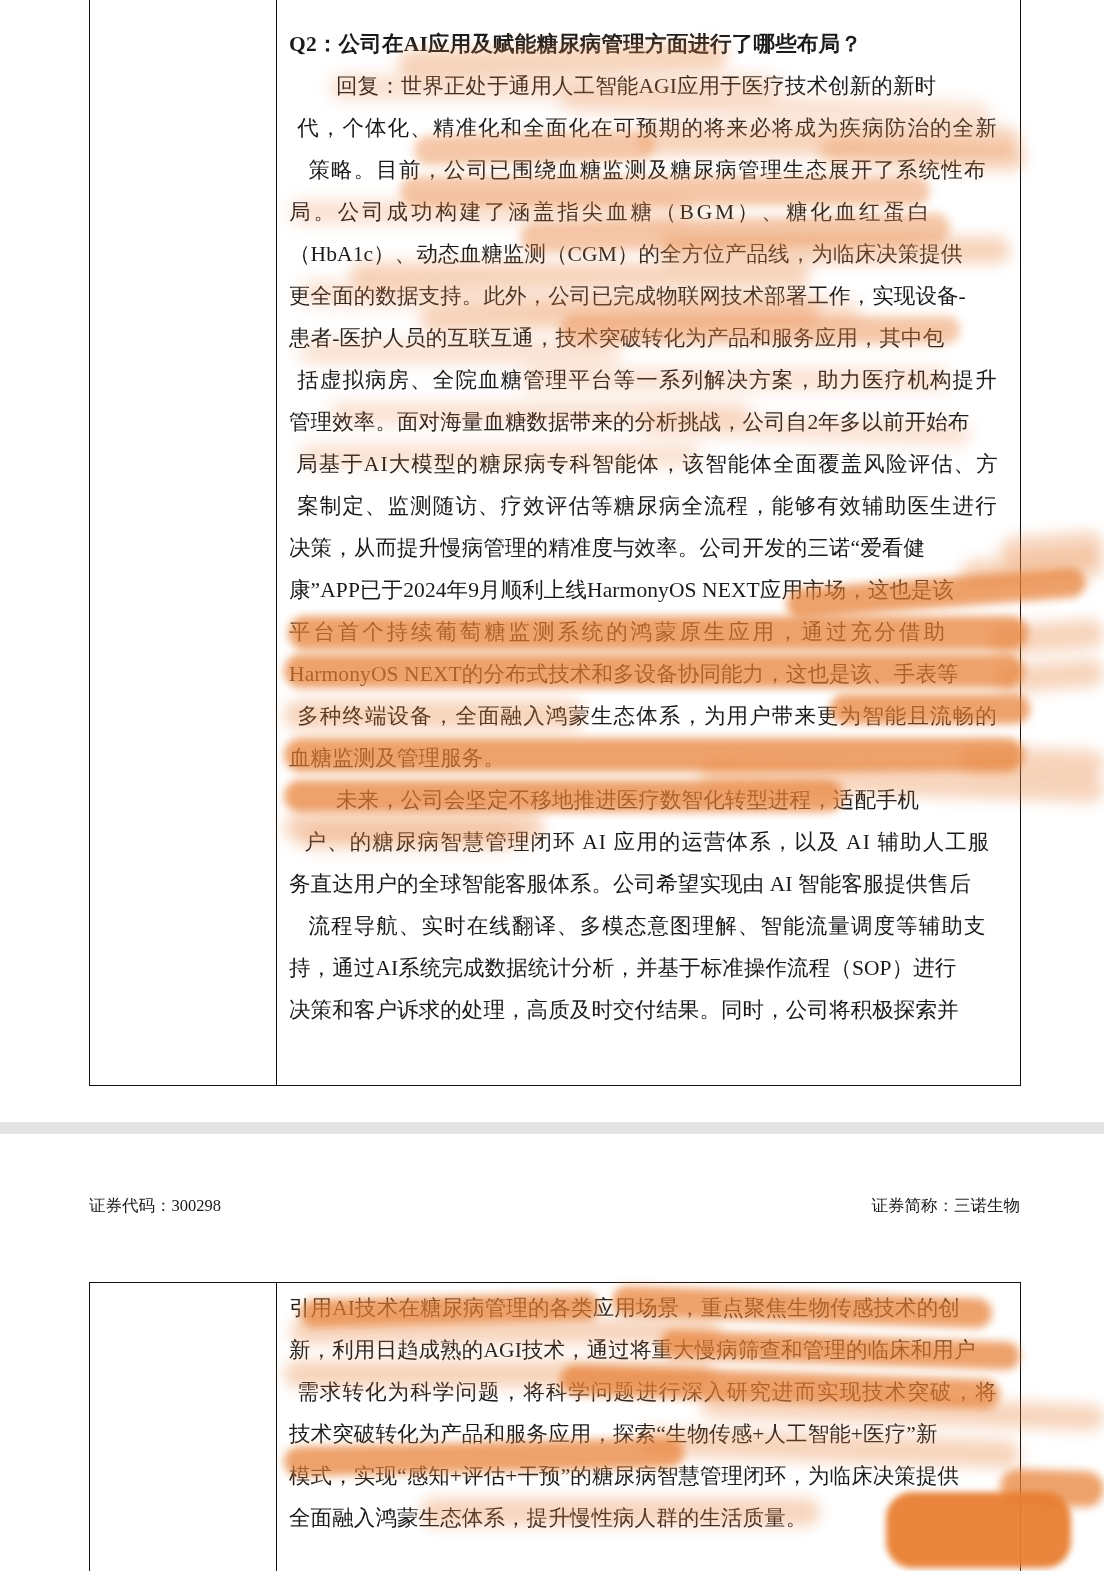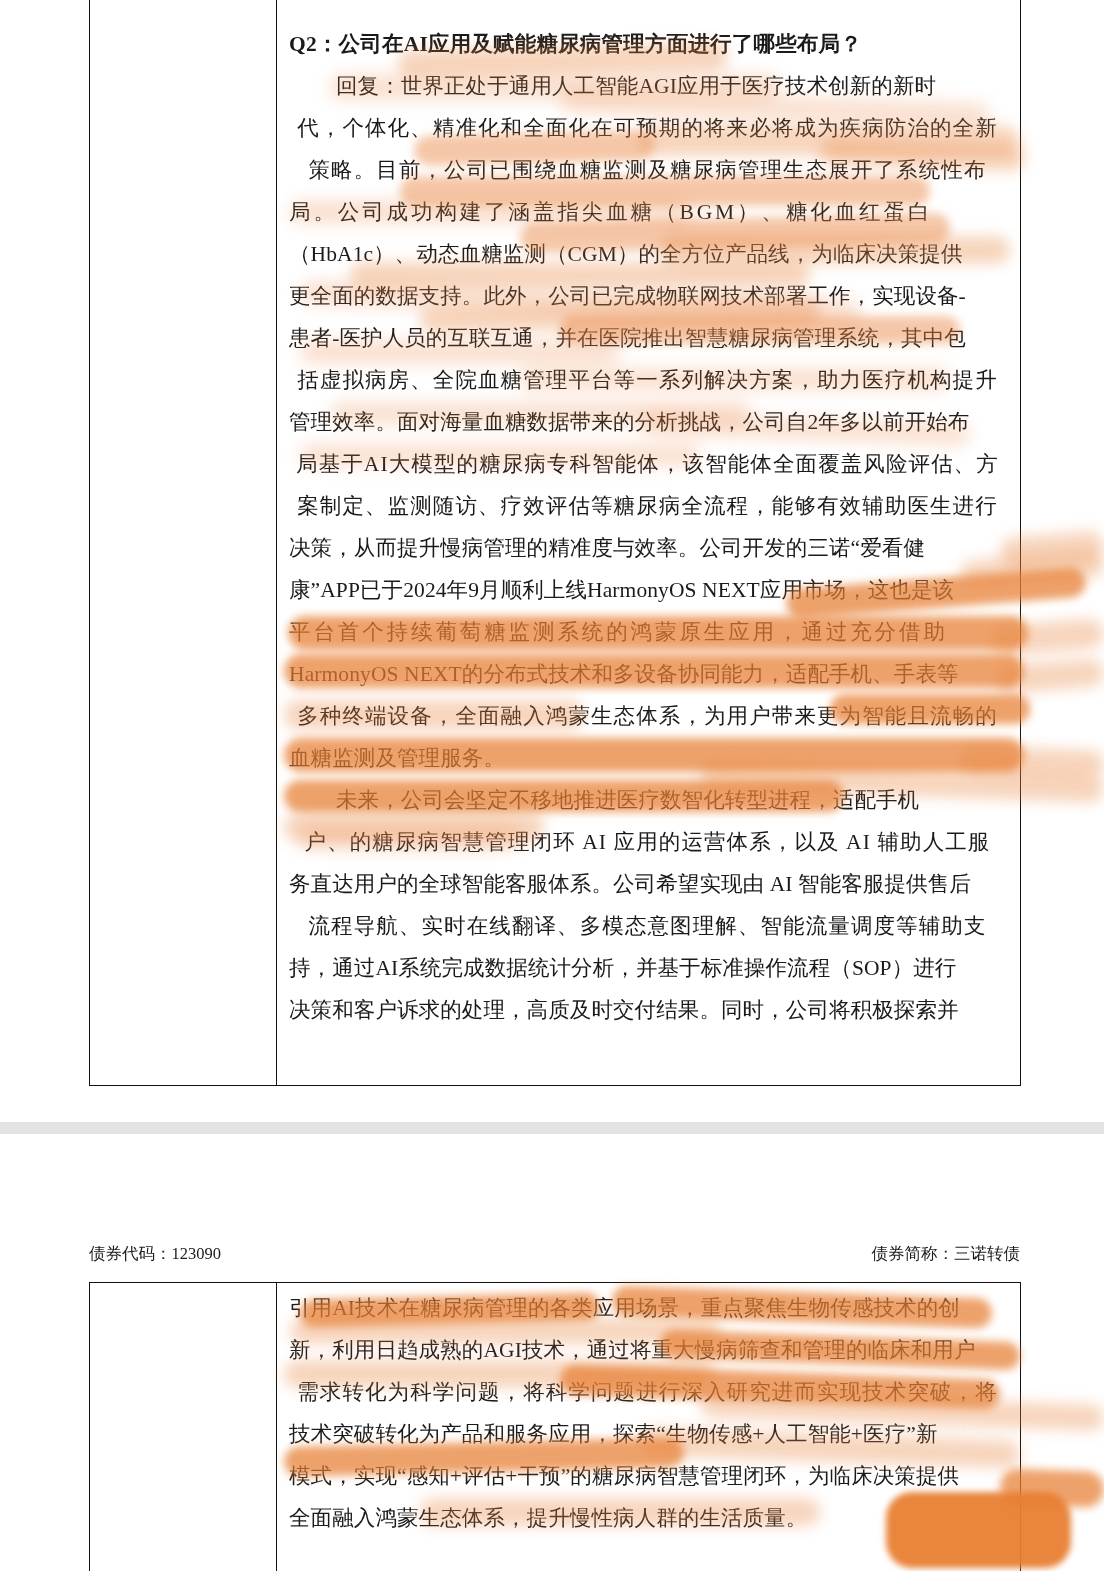--- a/index.html
+++ b/index.html
@@ -133,29 +133,29 @@
         <div class="cell-body">
 
           <div class="q-head">Q2：公司在AI应用及赋能糖尿病管理方面进行了哪些布局？</div>
 
           <div class="para-line indent">回复：世界正处于通用人工智能AGI应用于医疗技术创新的新时</div>
           <div class="para-line justify-mid">代，个体化、精准化和全面化在可预期的将来必将成为疾病防治的全新</div>
           <div class="para-line justify-mid">策略。目前，公司已围绕血糖监测及糖尿病管理生态展开了系统性布</div>
           <div class="para-line justify-wide">局。公司成功构建了涵盖指尖血糖（BGM）、糖化血红蛋白</div>
           <div class="para-line">（HbA1c）、动态血糖监测（CGM）的全方位产品线，为临床决策提供</div>
           <div class="para-line">更全面的数据支持。此外，公司已完成物联网技术部署工作，实现设备-</div>
-          <div class="para-line">患者-医护人员的互联互通，并在医院推出智慧糖尿病管理系统，其中包</div>
+          <div class="para-line">患者-医护人员的互联互通，技术突破转化为产品和服务应用，其中包</div>
           <div class="para-line justify-mid">括虚拟病房、全院血糖管理平台等一系列解决方案，助力医疗机构提升</div>
           <div class="para-line">管理效率。面对海量血糖数据带来的分析挑战，公司自2年多以前开始布</div>
           <div class="para-line justify-mid">局基于AI大模型的糖尿病专科智能体，该智能体全面覆盖风险评估、方</div>
           <div class="para-line justify-mid">案制定、监测随访、疗效评估等糖尿病全流程，能够有效辅助医生进行</div>
           <div class="para-line">决策，从而提升慢病管理的精准度与效率。公司开发的三诺“爱看健</div>
           <div class="para-line">康”APP已于2024年9月顺利上线HarmonyOS NEXT应用市场，这也是该</div>
           <div class="para-line justify-wide">平台首个持续葡萄糖监测系统的鸿蒙原生应用，通过充分借助</div>
-          <div class="para-line">HarmonyOS NEXT的分布式技术和多设备协同能力，适配手机、手表等</div>
+          <div class="para-line">HarmonyOS NEXT的分布式技术和多设备协同能力，这也是该、手表等</div>
           <div class="para-line justify-mid">多种终端设备，全面融入鸿蒙生态体系，为用户带来更为智能且流畅的</div>
           <div class="para-line">血糖监测及管理服务。</div>
 
           <div class="para-line indent">未来，公司会坚定不移地推进医疗数智化转型进程，适配手机</div>
           <div class="para-line justify-mid">户、的糖尿病智慧管理闭环 AI 应用的运营体系，以及 AI 辅助人工服</div>
           <div class="para-line">务直达用户的全球智能客服体系。公司希望实现由 AI 智能客服提供售后</div>
           <div class="para-line justify-mid">流程导航、实时在线翻译、多模态意图理解、智能流量调度等辅助支</div>
           <div class="para-line">持，通过AI系统完成数据统计分析，并基于标准操作流程（SOP）进行</div>
           <div class="para-line">决策和客户诉求的处理，高质及时交付结果。同时，公司将积极探索并</div>
 
@@ -164,25 +164,25 @@
     </tr>
   </tbody>
     </table>
 
 </div>
 
 <div id="page-break"></div>
 
 <div class="sheet" id="page-two">
 
-
-  <div class="code-row" id="code-row-2">
-    <span class="code-left"><span>债券代码：</span><span>123090</span></span>
-    <span class="code-right"><span>债券简称：</span><span>三诺转债</span></span>
+  <div class="code-row" id="code-row-1">
+    <span class="code-left"><span>证券代码：</span><span>300298</span></span>
+    <span class="code-right"><span>证券简称：</span><span>三诺生物</span></span>
   </div>
+
 
   <table class="doc-table" id="table-two">
     <tbody>
         <tr>
       <td class="col-left"></td>
       <td class="col-right">
         <div class="cell-body">
           <div class="para-line" style="padding-top:4px">引用AI技术在糖尿病管理的各类应用场景，重点聚焦生物传感技术的创</div>
           <div class="para-line">新，利用日趋成熟的AGI技术，通过将重大慢病筛查和管理的临床和用户</div>
           <div class="para-line justify-mid">需求转化为科学问题，将科学问题进行深入研究进而实现技术突破，将</div>

